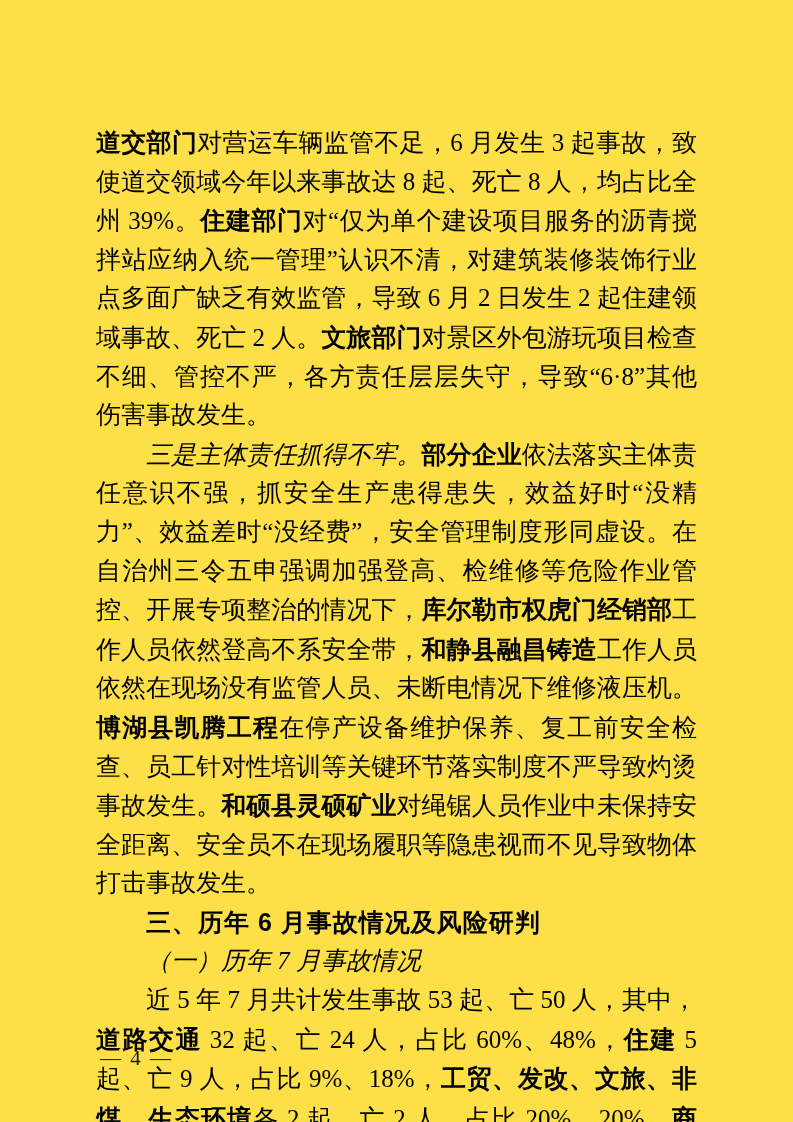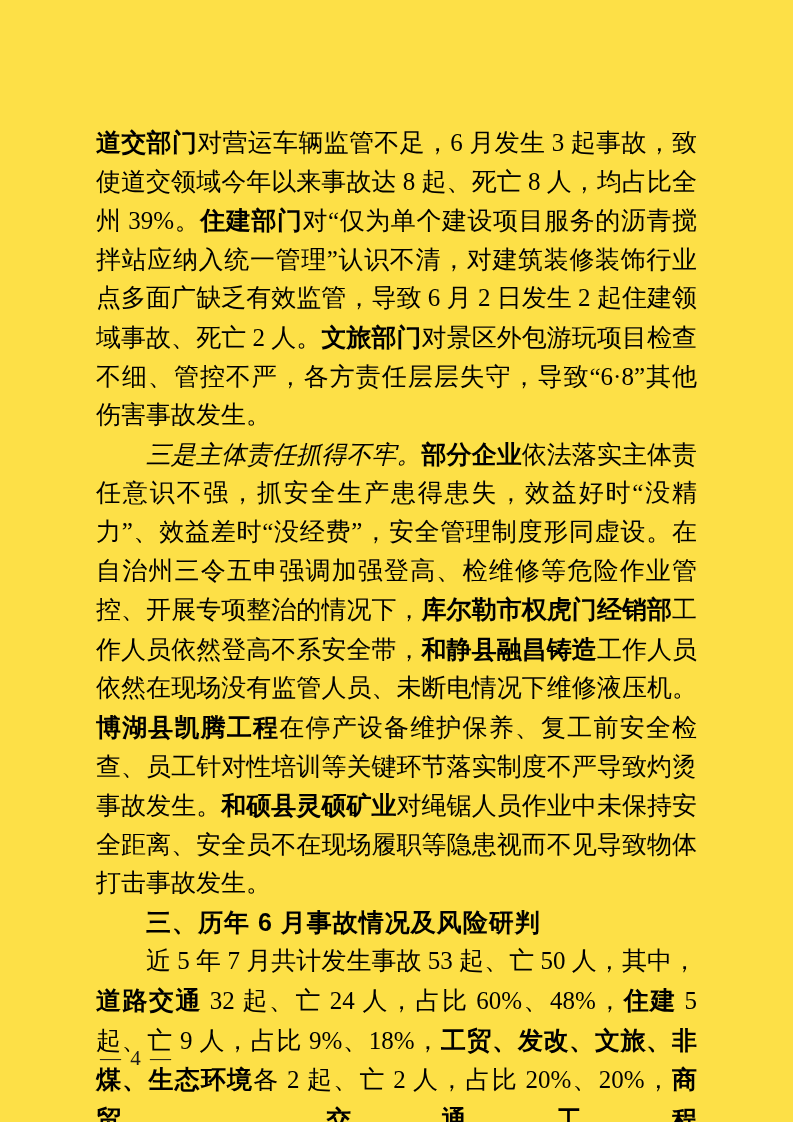--- a/index.html
+++ b/index.html
@@ -46,18 +46,19 @@
   }
 </style>
 </head>
 <body>
 
 <div class="page">
   <div class="content">
       <p class="block paragraph"><span class="run-bold">道交部门</span><span class="run-normal">对营运车辆监管不足，6 月发生 3 起事故，致使道交领域今年以来事故达 8 起、死亡 8 人，均占比全州 39%。</span><span class="run-bold">住建部门</span><span class="run-normal">对“仅为单个建设项目服务的沥青搅拌站应纳入统一管理”认识不清，对建筑装修装饰行业点多面广缺乏有效监管，导致 6 月 2 日发生 2 起住建领域事故、死亡 2 人。</span><span class="run-bold">文旅部门</span><span class="run-normal">对景区外包游玩项目检查不细、管控不严，各方责任层层失守，导致“6·8”其他伤害事故发生。</span></p>
       <p class="block paragraph indent"><span class="run-kai">三是主体责任抓得不牢。</span><span class="run-bold">部分企业</span><span class="run-normal">依法落实主体责任意识不强，抓安全生产患得患失，效益好时“没精力”、效益差时“没经费”，安全管理制度形同虚设。在自治州三令五申强调加强登高、检维修等危险作业管控、开展专项整治的情况下，</span><span class="run-bold">库尔勒市权虎门经销部</span><span class="run-normal">工作人员依然登高不系安全带，</span><span class="run-bold">和静县融昌铸造</span><span class="run-normal">工作人员依然在现场没有监管人员、未断电情况下维修液压机。</span><span class="run-bold">博湖县凯腾工程</span><span class="run-normal">在停产设备维护保养、复工前安全检查、员工针对性培训等关键环节落实制度不严导致灼烫事故发生。</span><span class="run-bold">和硕县灵硕矿业</span><span class="run-normal">对绳锯人员作业中未保持安全距离、安全员不在现场履职等隐患视而不见导致物体打击事故发生。</span></p>
       <p class="block heading indent"><span class="run-bold">三、历年 6 月事故情况及风险研判</span></p>
+      <p class="block subheading indent"><span class="run-kai">（一）历年 7 月事故情况</span></p>
       <p class="block paragraph indent fill-last"><span class="run-normal">近 5 年 7 月共计发生事故 53 起、亡 50 人，其中，</span><span class="run-bold">道路交通</span><span class="run-normal"> 32 起、亡 24 人，占比 60%、48%，</span><span class="run-bold">住建</span><span class="run-normal"> 5 起、亡 9 人，占比 9%、18%，</span><span class="run-bold">工贸、发改、文旅、非煤、生态环境</span><span class="run-normal">各 2 起、亡 2 人，占比 20%、20%，</span><span class="run-bold">商贸、交通工程</span></p>
     </div>
   <div class="footer">
     <span>— 4 —</span>
   </div>
 </div>
 
 </body></html>

